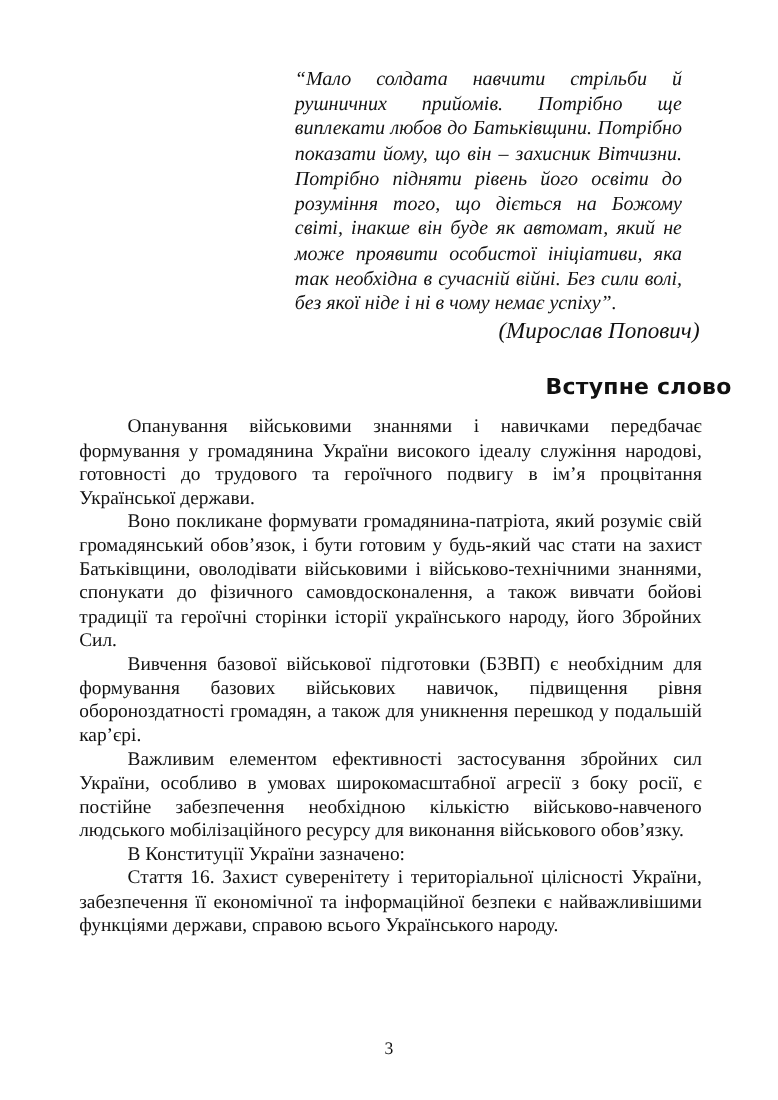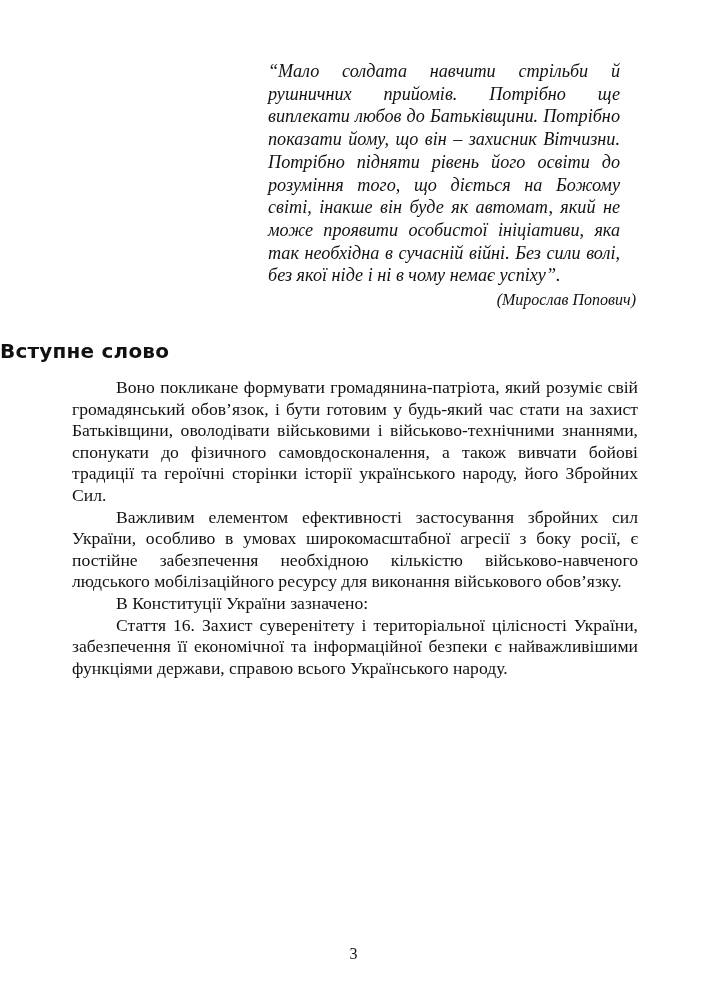--- a/index.html
+++ b/index.html
@@ -25,30 +25,30 @@
       line-height: 22.7px;
       text-align: justify;
       margin: 0;
     }
     .quote-author {
       position: absolute;
       right: 71px;
       top: 289px;
       font-family: "Liberation Serif", serif;
       font-style: italic;
-      font-size: 16px;
+      font-size: 21px;
       line-height: 22px;
       margin: 0;
     }
     .title {
       position: absolute;
       left: 0;
       width: 665px;
       top: 338px;
-      text-align: left;
+      text-align: right;
       font-family: "DejaVu Sans", sans-serif;
       font-weight: bold;
       font-size: 20px;
       line-height: 26px;
       margin: 0;
       letter-spacing: 0.2px;
     }
     .body-text {
       position: absolute;
       left: 72px;
@@ -78,19 +78,21 @@
   </style>
 </head>
 <body>
 
 <p class="quote">“Мало солдата навчити стрільби й рушничних прийомів. Потрібно ще виплекати любов до Батьківщини. Потрібно показати йому, що він – захисник Вітчизни. Потрібно підняти рівень його освіти до розуміння того, що діється на Божому світі, інакше він буде як автомат, який не може проявити особистої ініціативи, яка так необхідна в сучасній війні. Без сили волі, без якої ніде і ні в чому немає успіху”.</p>
 <p class="quote-author">(Мирослав Попович)</p>
 
 <h1 class="title">Вступне слово</h1>
 
 <div class="body-text">
+  <p>Опанування військовими знаннями і навичками передбачає формування у громадянина України високого ідеалу служіння народові, готовності до трудового та героїчного подвигу в ім’я процвітання Української держави.</p>
   <p>Воно покликане формувати громадянина-патріота, який розуміє свій громадянський обов’язок, і бути готовим у будь-який час стати на захист Батьківщини, оволодівати військовими і військово-технічними знаннями, спонукати до фізичного самовдосконалення, а також вивчати бойові традиції та героїчні сторінки історії українського народу, його Збройних Сил.</p>
+  <p>Вивчення базової військової підготовки (БЗВП) є необхідним для формування базових військових навичок, підвищення рівня обороноздатності громадян, а також для уникнення перешкод у подальшій кар’єрі.</p>
   <p>Важливим елементом ефективності застосування збройних сил України, особливо в умовах широкомасштабної агресії з боку росії, є постійне забезпечення необхідною кількістю військово-навченого людського мобілізаційного ресурсу для виконання військового обов’язку.</p>
   <p>В Конституції України зазначено:</p>
   <p>Стаття 16. Захист суверенітету і територіальної цілісності України, забезпечення її економічної та інформаційної безпеки є найважливішими функціями держави, справою всього Українського народу.</p>
 </div>
 
 <div class="page-number">3</div>
 
 </body></html>

